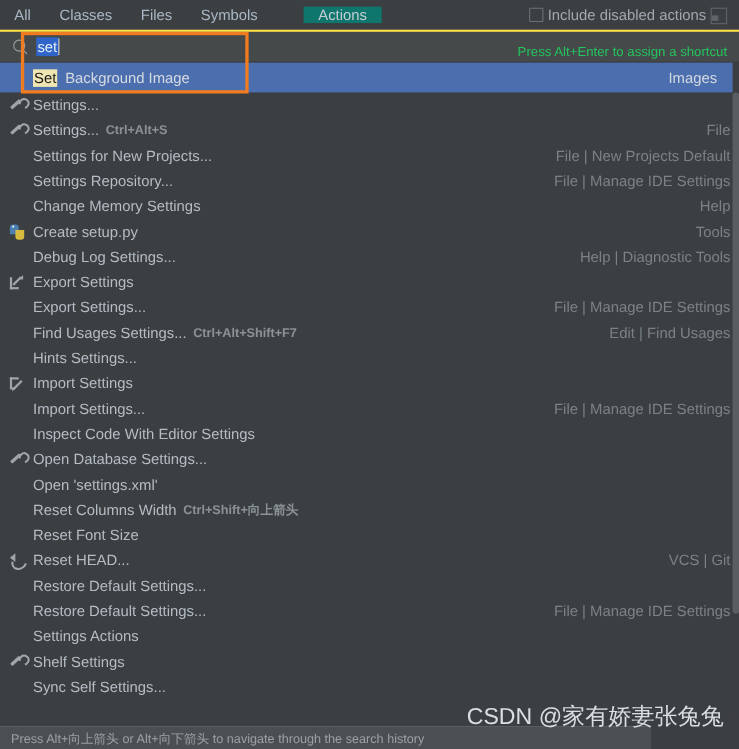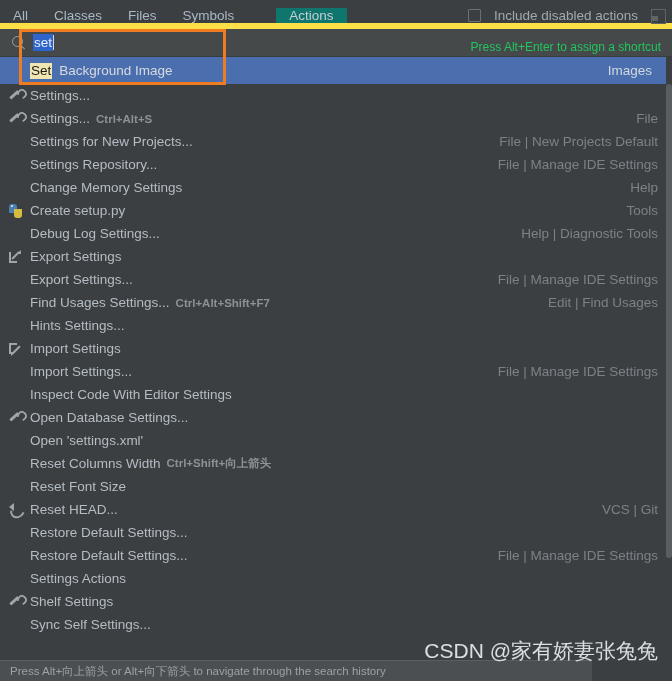--- a/index.html
+++ b/index.html
@@ -13,43 +13,43 @@
     position: relative;
     width: 672px; height: 681px;
     background: #3c3f41;
   }
 
   
   .tabbar {
     position: absolute; left: 0; top: 0;
     width: 672px; height: 29px;
     background: #3c3f41;
-    border-bottom: 6px solid #fde047;
-    display: flex; align-items: flex-end;
+    border-bottom: 2px solid #fde047;
+    display: flex; align-items: center;
   }
   .tab {
     display: flex; align-items: center;
     padding: 0 13px;
     font-size: 13.5px;
     color: #a9b7c6;
     cursor: pointer;
     white-space: nowrap;
   }
   .tab.active {
     background: #0f766e;
     color: #c6cdd4;
     margin-left: 29px;
   }
   .tabbar-spacer { flex: 1 1 auto; }
   .incl {
     display: flex; align-items: center;
-    gap: 13px;
+    gap: 4px;
     font-size: 13.5px;
     color: #a0a8b0;
-    padding-right: 0;
+    padding-right: 5px;
     white-space: nowrap;
   }
   .chk {
     width: 13px; height: 13px;
     border: 1px solid #6b7173;
     background: #3c3f41;
     border-radius: 1px;
     display: inline-block;
   }
   .win-icon {
@@ -152,21 +152,21 @@
   
   .list {
     position: absolute; left: 0; top: 84px;
     width: 666px; height: 570px;
     overflow: hidden;
   }
   .row {
     position: relative;
     height: 23px;
     display: flex; align-items: center;
-    padding-left: 8px; padding-right: 6px;
+    padding-left: 8px; 
     white-space: nowrap;
   }
   .ico {
     width: 16px; height: 16px;
     flex: 0 0 16px;
     margin-right: 6px;
     position: relative;
   }
   .label {
     font-size: 13.5px;

